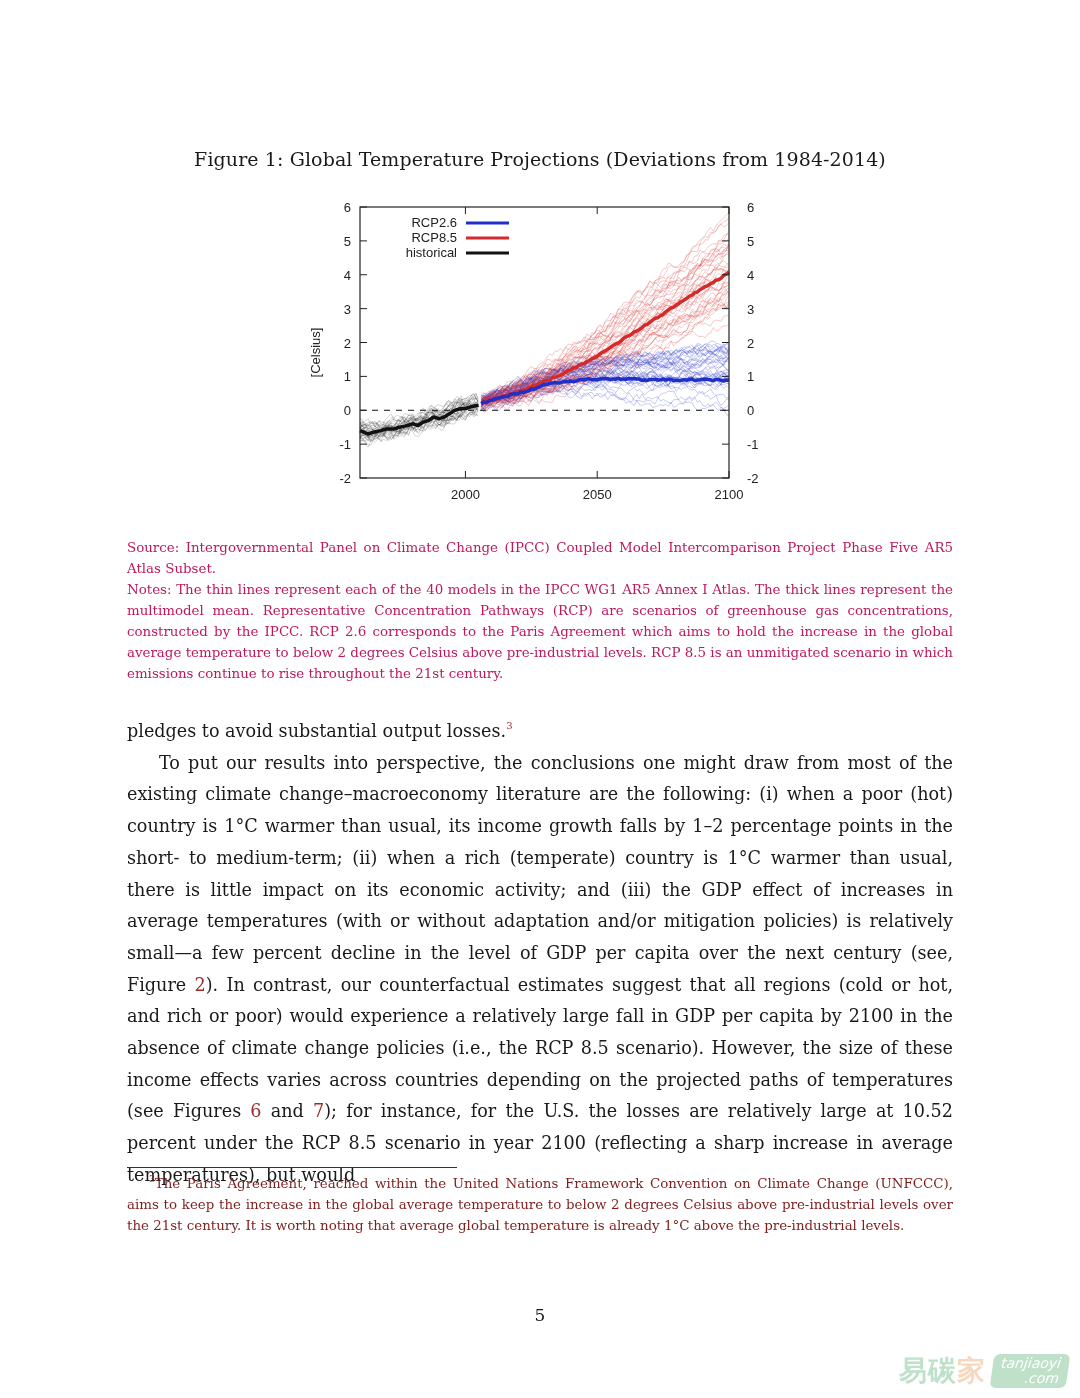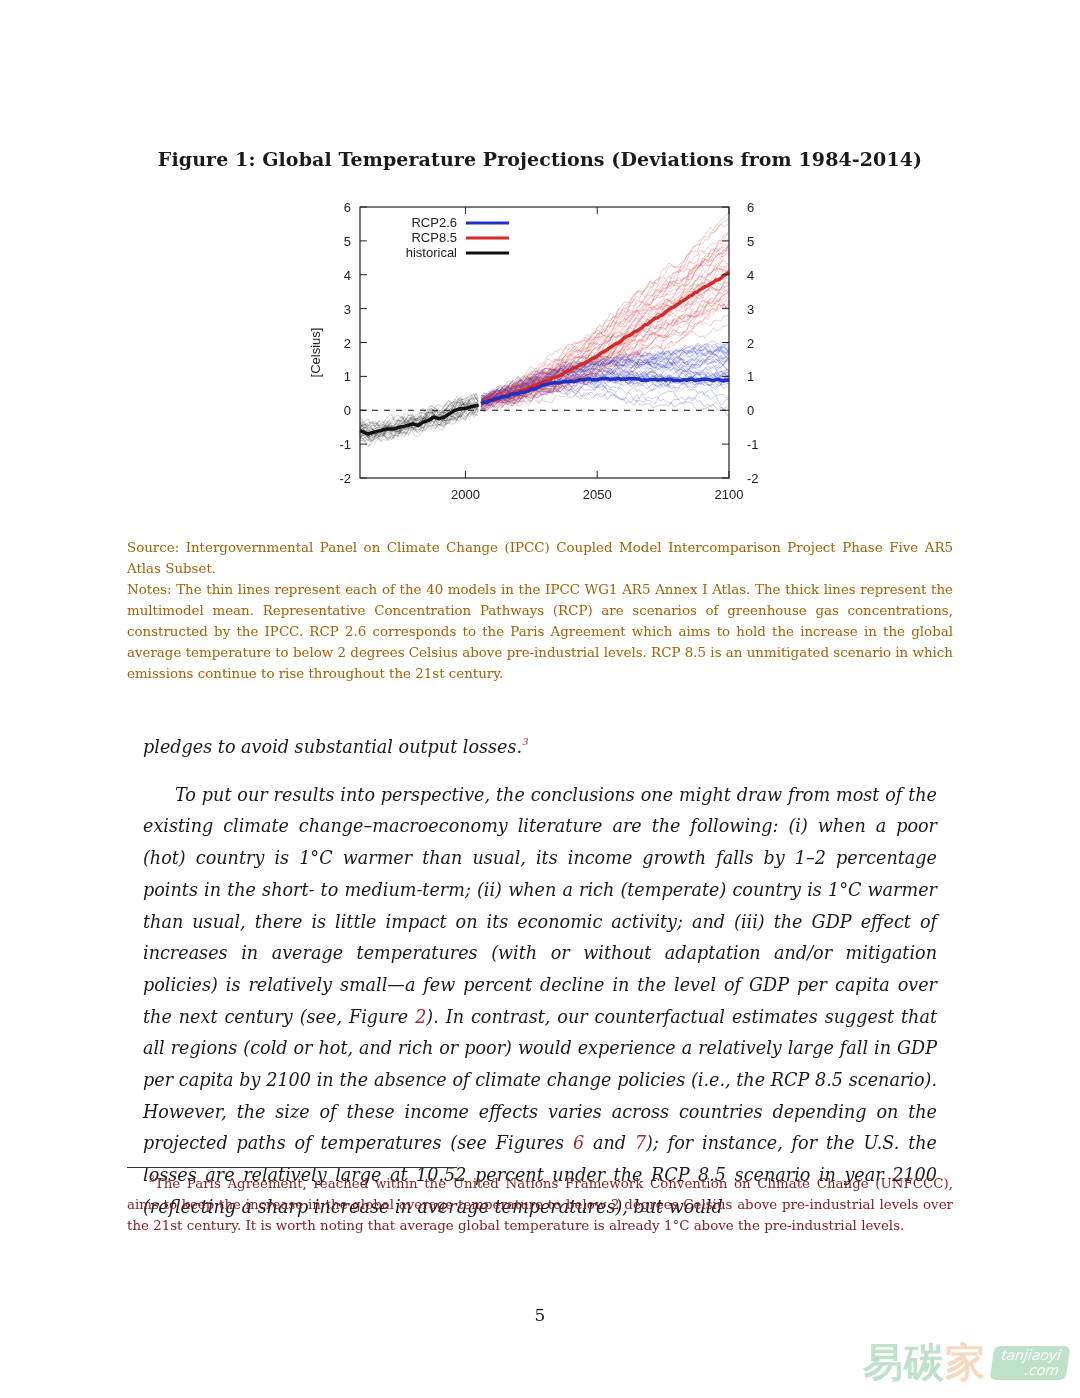--- a/index.html
+++ b/index.html
@@ -1,42 +1,42 @@
 <!DOCTYPE html>
 <html><head>
   <meta charset="utf-8">
   <style>
     html, body { margin: 0; padding: 0; background: #ffffff; }
     body { width: 1080px; height: 1398px; position: relative; overflow: hidden;
            font-family: "DejaVu Serif", "Liberation Serif", serif; color: #1a1a1a; }
     .fig-title { position: absolute; top: 148px; left: 0; width: 1080px; text-align: center;
-                 font-family: "DejaVu Serif", serif; font-weight: bold; font-size: 19px; letter-spacing: 0.1px; }
+                 font-family: "DejaVu Serif", serif; font-weight: normal; font-size: 19px; letter-spacing: 0.1px; }
     #chart { position: absolute; left: 290px; top: 190px; width: 500px; height: 330px; }
     #chart text { font-family: "Liberation Sans", sans-serif; fill: #222; }
     .caption { position: absolute; left: 127px; width: 826px; top: 537px;
                font-family: "DejaVu Serif", serif; font-size: 13.4px; line-height: 21px;
-               color: #a16207; text-align: justify; }
+               color: #be185d; text-align: justify; }
     .caption p { margin: 0; }
     .body { position: absolute; left: 127px; width: 826px; top: 716px;
             font-family: "DejaVu Serif", serif; font-size: 17.6px; line-height: 31.7px;
             text-align: justify; color: #1a1a1a; }
-    .body p { margin: 16px; font-style: italic; }
+    .body p { margin: 0; }
     .body p.indent { text-indent: 32px; }
     .ref { color: #9b2a2a; }
     sup.fn { font-size: 10px; color: #9b2a2a; vertical-align: 8px; line-height: 0; }
     .fn-rule { position: absolute; left: 127px; top: 1167px; width: 330px; height: 1px; background: #333; }
     .footnote { position: absolute; left: 127px; width: 826px; top: 1173px;
                 font-family: "DejaVu Serif", serif; font-size: 13.4px; line-height: 21px;
                 color: #7f1d1d; text-align: justify; }
     .footnote p { margin: 0; text-indent: 22px; }
     .footnote sup { font-size: 9px; vertical-align: 6px; line-height: 0; }
     .page-num { position: absolute; top: 1305px; left: 0; width: 1080px; text-align: center;
                 font-family: "DejaVu Serif", serif; font-size: 17px; }
     .watermark { position: absolute; right: 12px; bottom: 8px; display: flex; align-items: center; opacity: 0.55; }
-    .wm-cn { font-family: Liberation Sans, sans-serif; font-size: 40px; font-weight: bold; letter-spacing: 1px; }
+    .wm-cn { font-family: Liberation Sans, sans-serif; font-size: 28px; font-weight: bold; letter-spacing: 1px; }
     .wm-cn .c1 { color: #8cc9a0; } .wm-cn .c2 { color: #8cc9a0; } .wm-cn .c3 { color: #f0b98a; }
     .wm-box { margin-left: 6px; background: #8cc9a0; color: #fff; border-radius: 6px; padding: 2px 8px;
               font-family: "DejaVu Sans", sans-serif; font-style: italic; font-size: 14px; line-height: 15px; text-align: right; transform: skewX(-8deg); }
   </style>
 </head>
 <body>
 
 <div class="fig-title">Figure 1: Global Temperature Projections (Deviations from 1984-2014)</div>
 
 <svg id="chart" viewBox="290 190 500 330" xmlns="http://www.w3.org/2000/svg">

